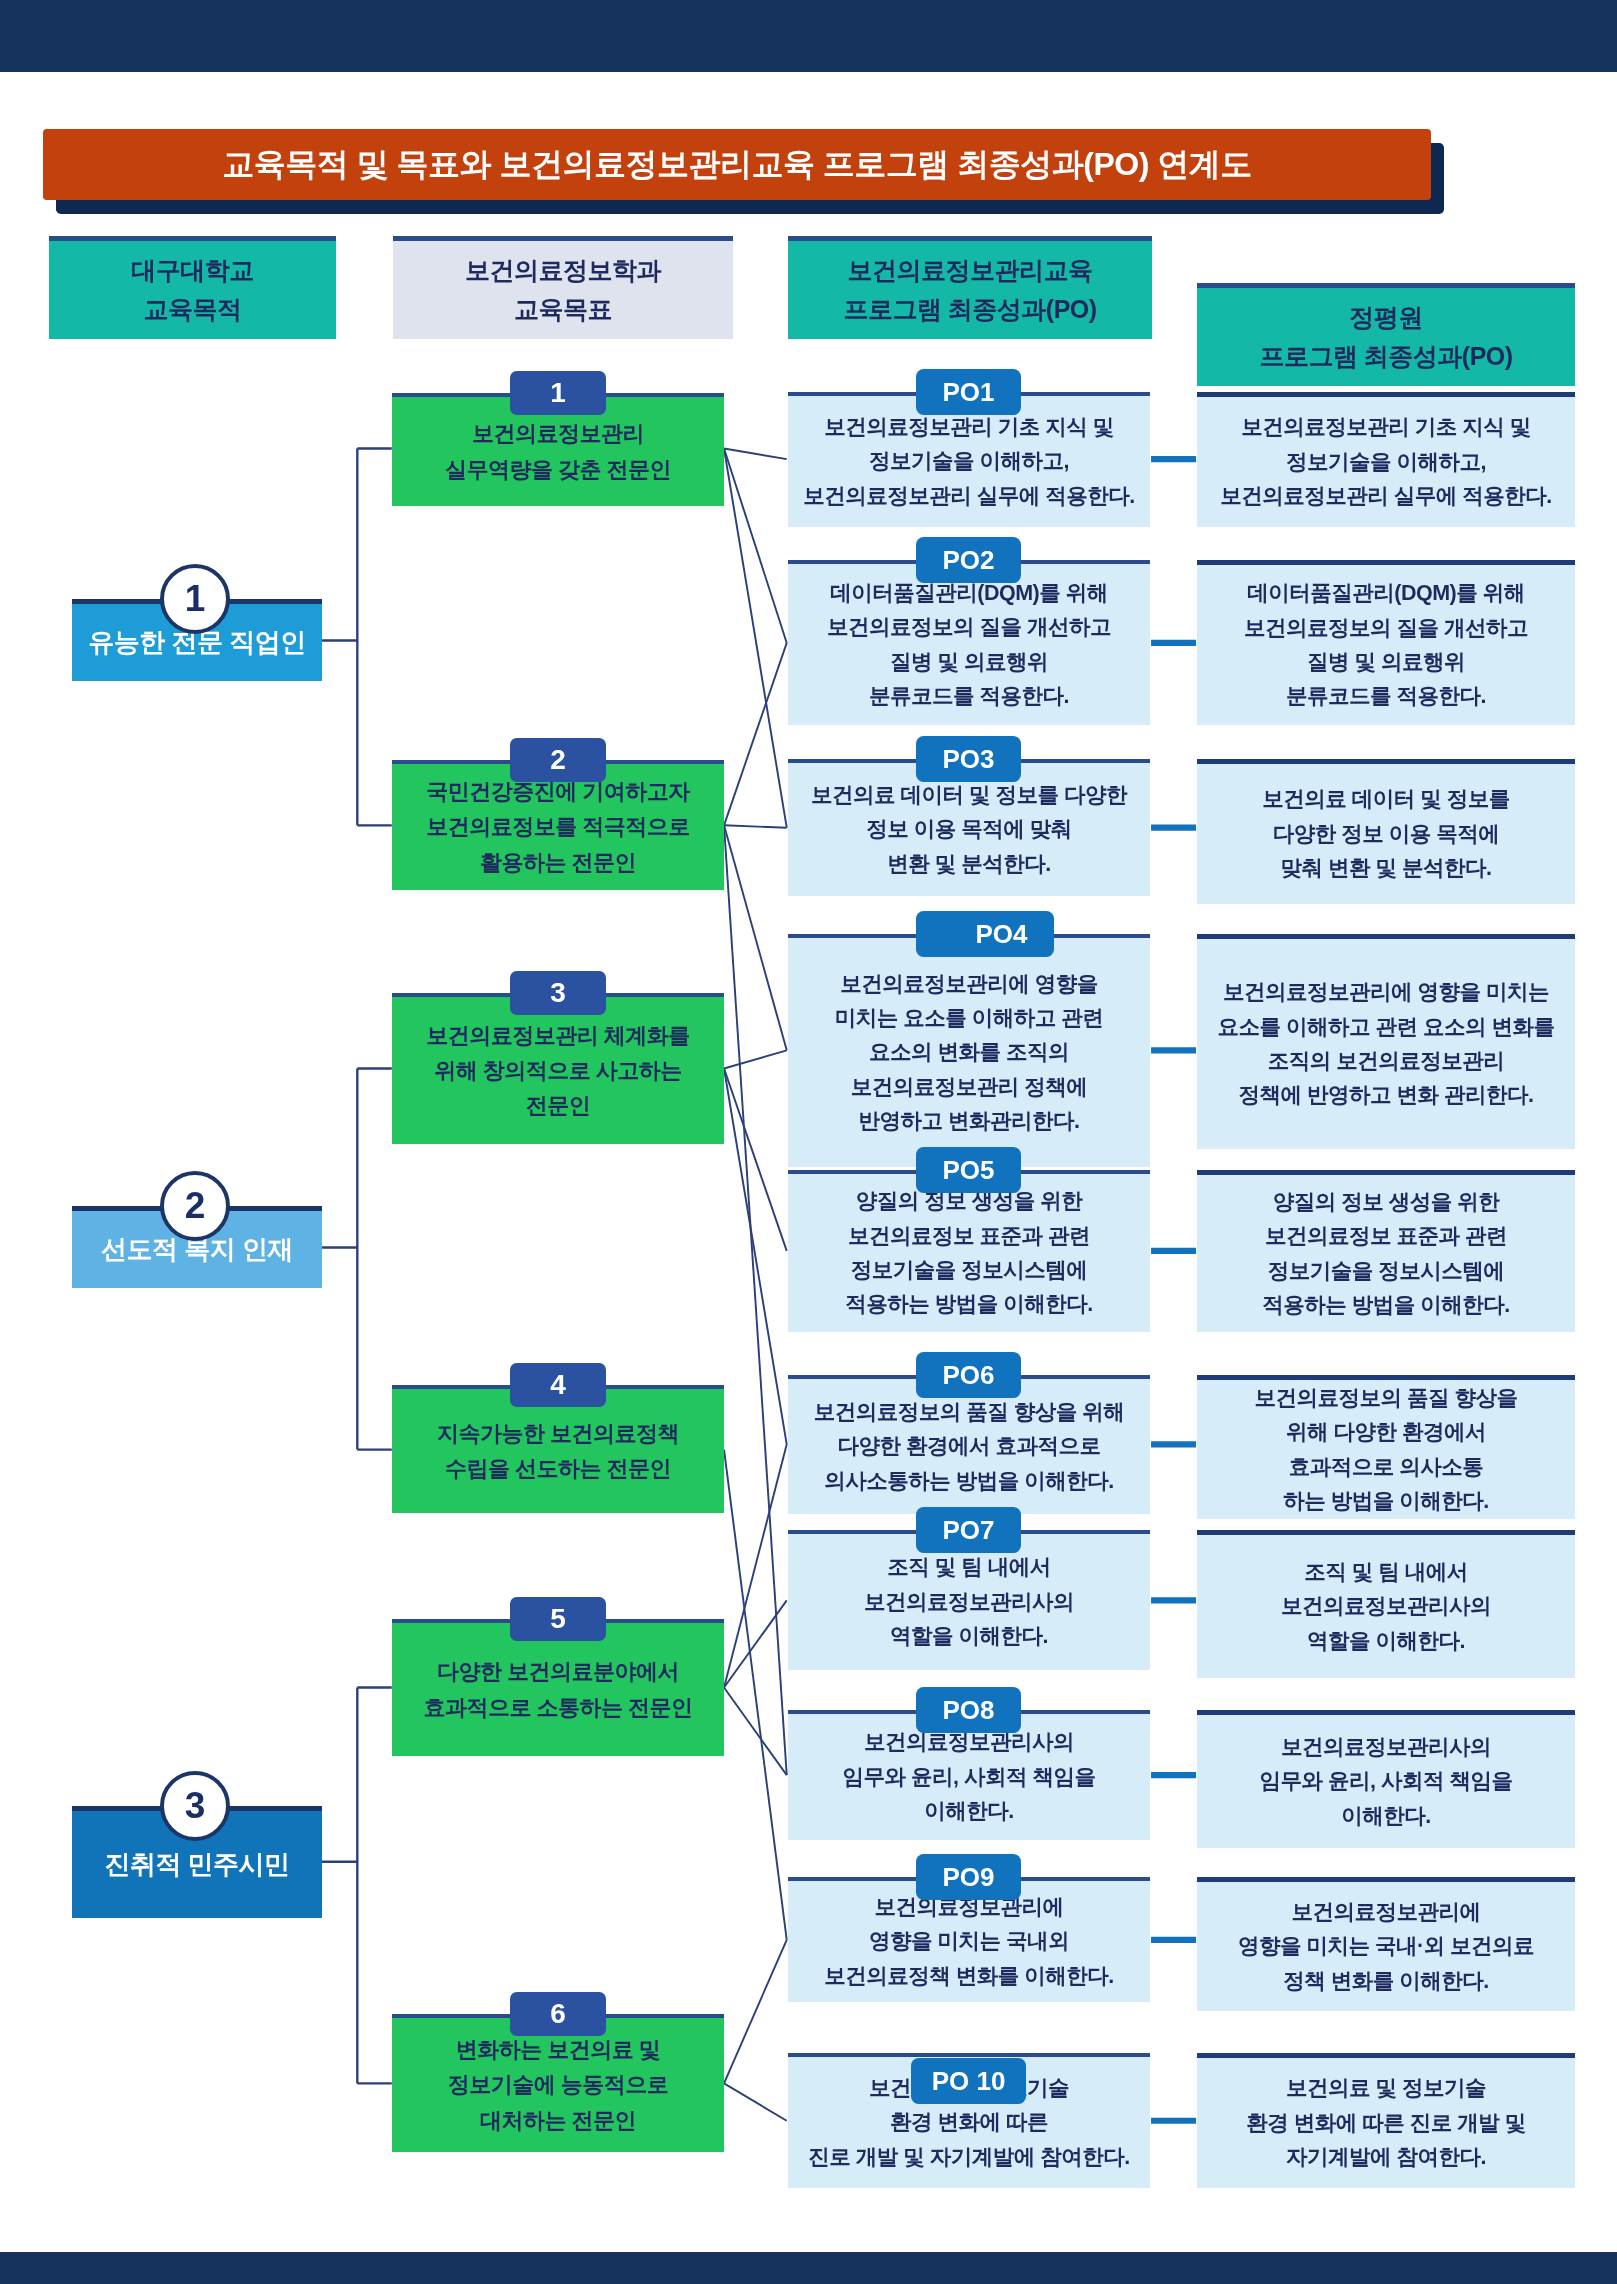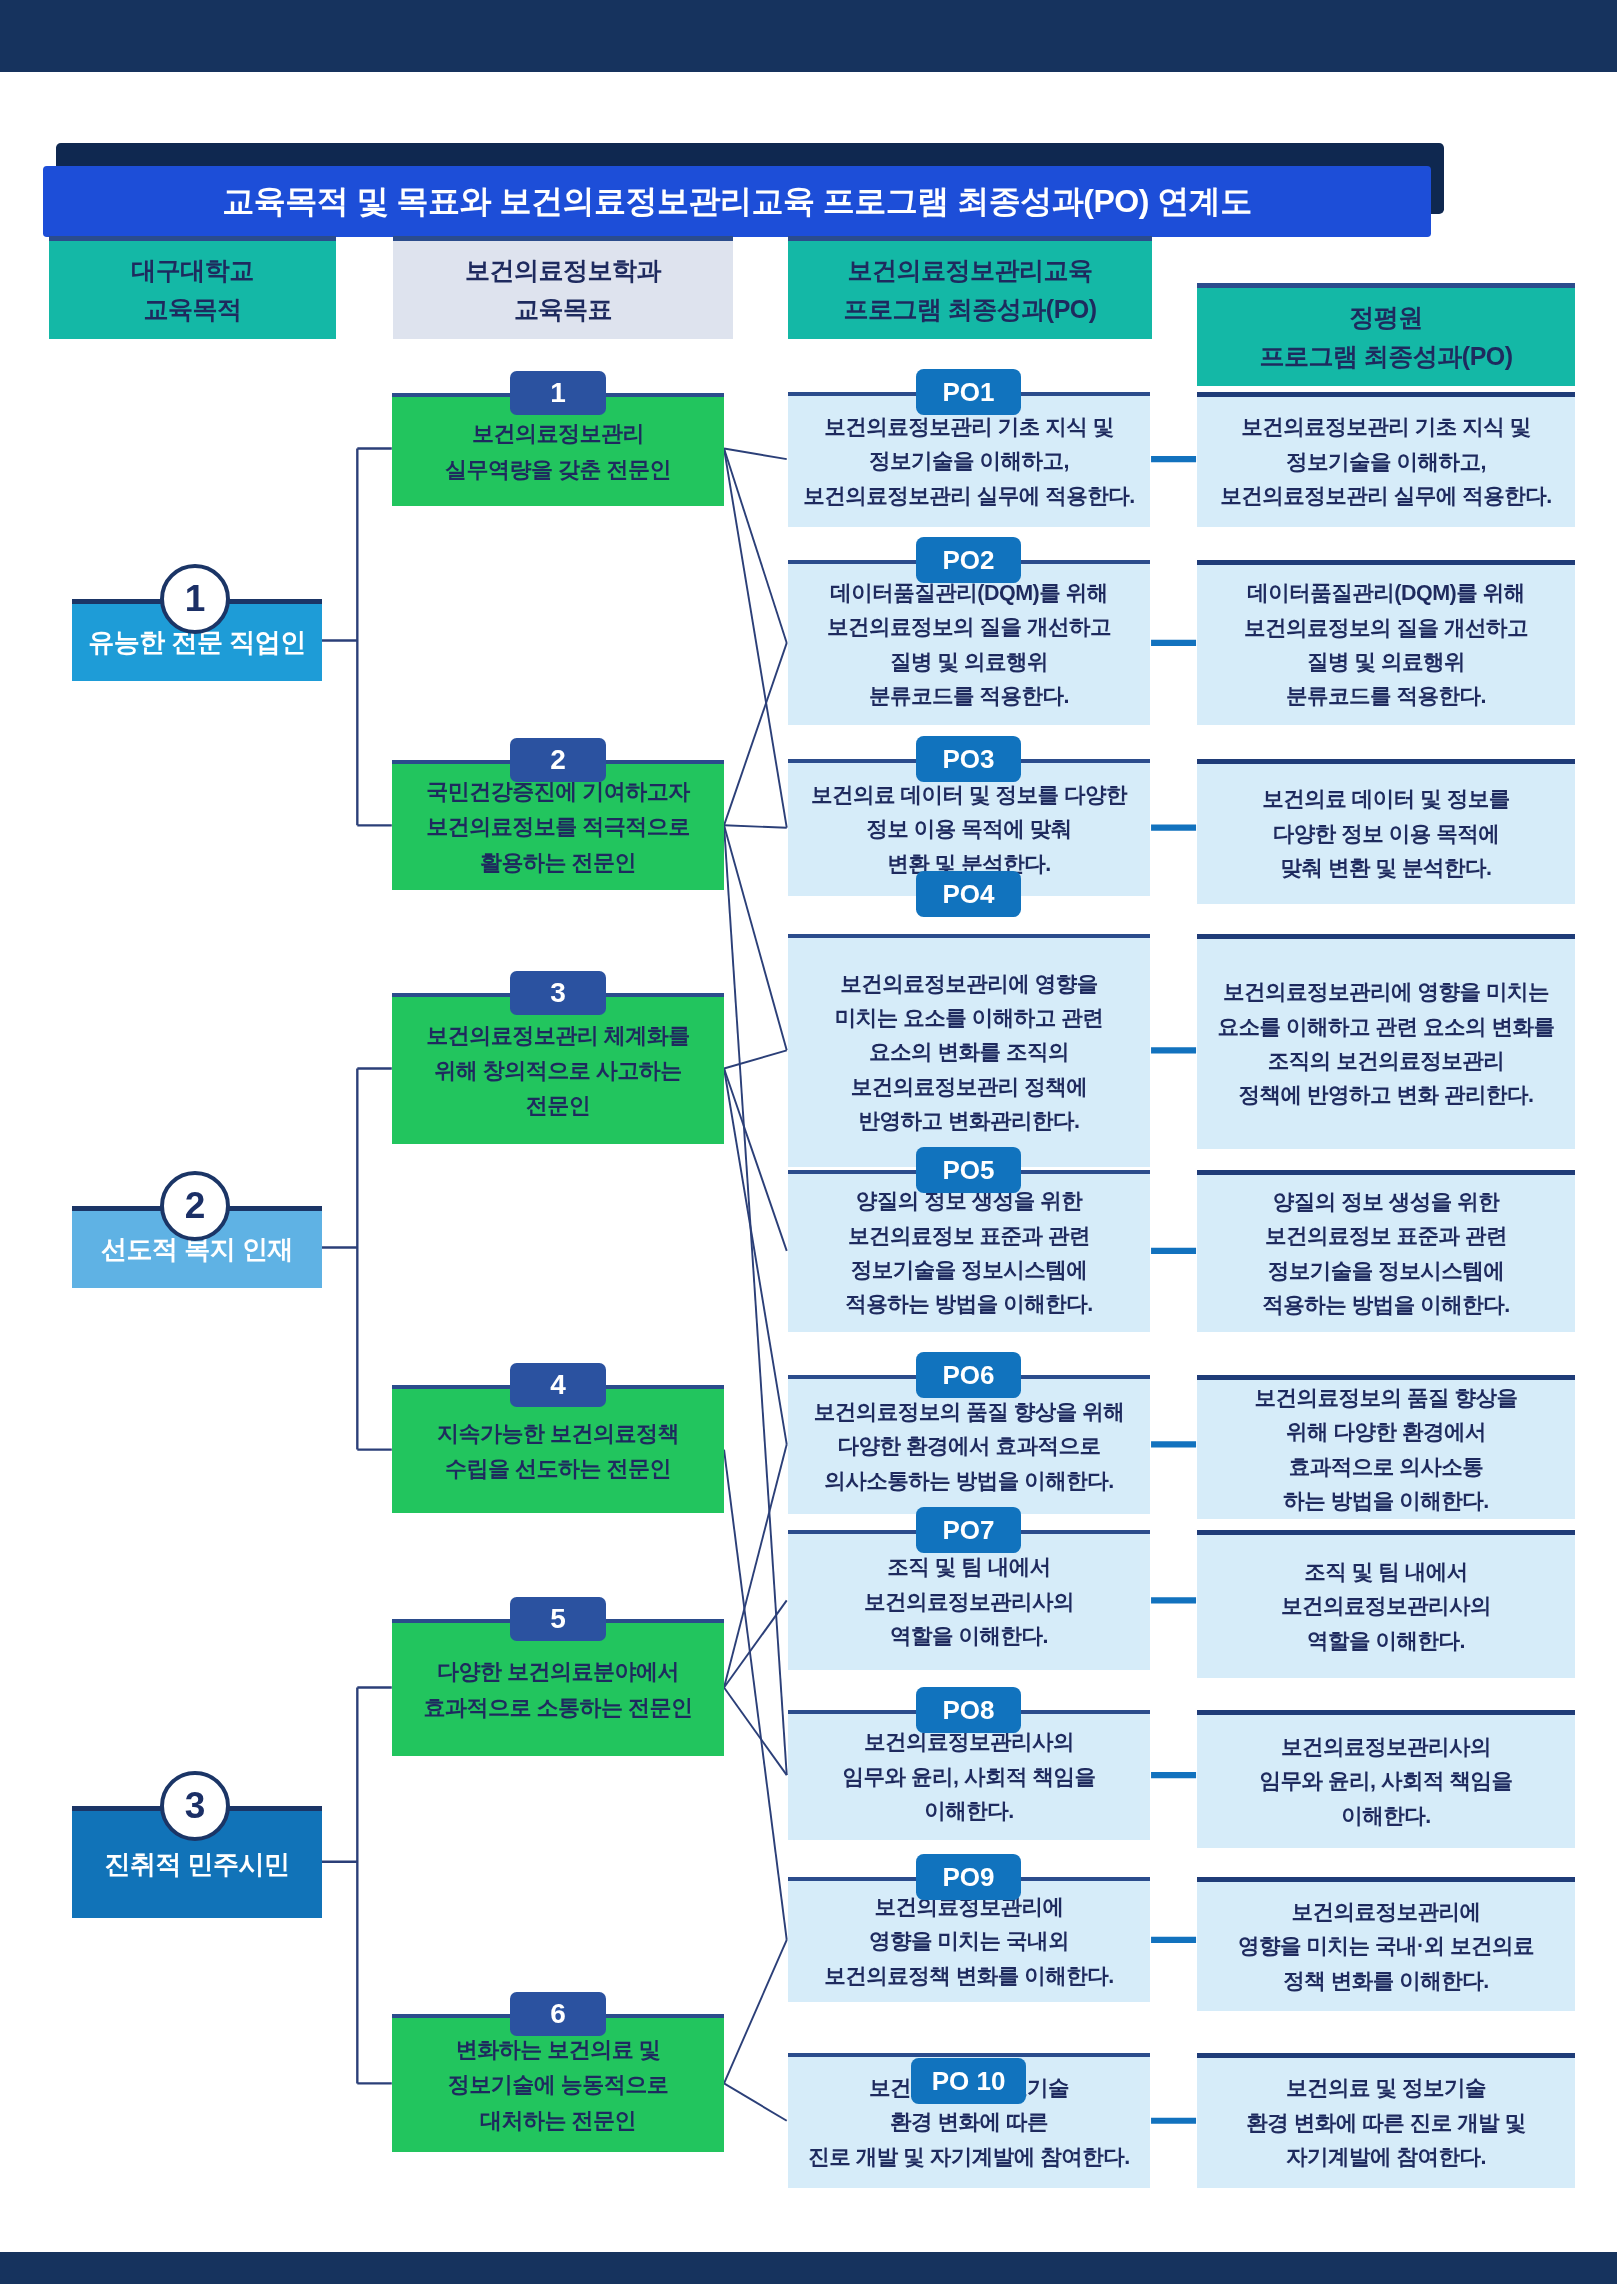--- a/index.html
+++ b/index.html
@@ -8,25 +8,24 @@
     width:1618px;height:2284px;
     background:#ffffff;
     font-family:"Liberation Sans", sans-serif;
     overflow:hidden;
   }
   .abs{position:absolute;box-sizing:border-box;}
   .bar{background:#16335E;}
   
   .title-shadow{background:#0F2850;border-radius:4.8px;}
   .title-box{
-    background:#1d4ed8;border-radius:3.8px;
+    background:#c2410c;border-radius:3.8px;
     display:flex;align-items:center;justify-content:center;
     color:#ffffff;font-size:32px;font-weight:bold;letter-spacing:-0.5px;
     text-align:center;
-    margin-top:37px;
   }
   
   .hdr{
     border-top:5.7px solid #2B4C8C;
     display:flex;align-items:center;justify-content:center;
     text-align:center;color:#1E2A5E;font-weight:bold;font-size:25px;
     line-height:1.55;white-space:pre-line;letter-spacing:-0.5px;
   }
   .hdr-cyan{background:#14b8a6;}
   .hdr-gray{background:#DEE3EE;}
@@ -187,21 +186,21 @@
   <div class="abs pobox" style="left:788px;top:759px;width:362px;height:137px;">보건의료 데이터 및 정보를 다양한
 정보 이용 목적에 맞춰
 변환 및 분석한다.</div>
   <div class="pobadge" style="left:916px;top:736px;">PO3</div>
 
   <div class="abs pobox" style="left:788px;top:934px;width:362px;height:233px;">보건의료정보관리에 영향을
 미치는 요소를 이해하고 관련
 요소의 변화를 조직의
 보건의료정보관리 정책에
 반영하고 변화관리한다.</div>
-  <div class="pobadge" style="left:916px;top:871px;">PO4</div>
+  <div class="pobadge" style="left:916px;top:911px;padding-left:33px;">PO4</div>
 
   <div class="abs pobox" style="left:788px;top:1170px;width:362px;height:162px;">양질의 정보 생성을 위한
 보건의료정보 표준과 관련
 정보기술을 정보시스템에
 적용하는 방법을 이해한다.</div>
   <div class="pobadge" style="left:916px;top:1147px;">PO5</div>
 
   <div class="abs pobox" style="left:788px;top:1375px;width:362px;height:139px;">보건의료정보의 품질 향상을 위해
 다양한 환경에서 효과적으로
 의사소통하는 방법을 이해한다.</div>

